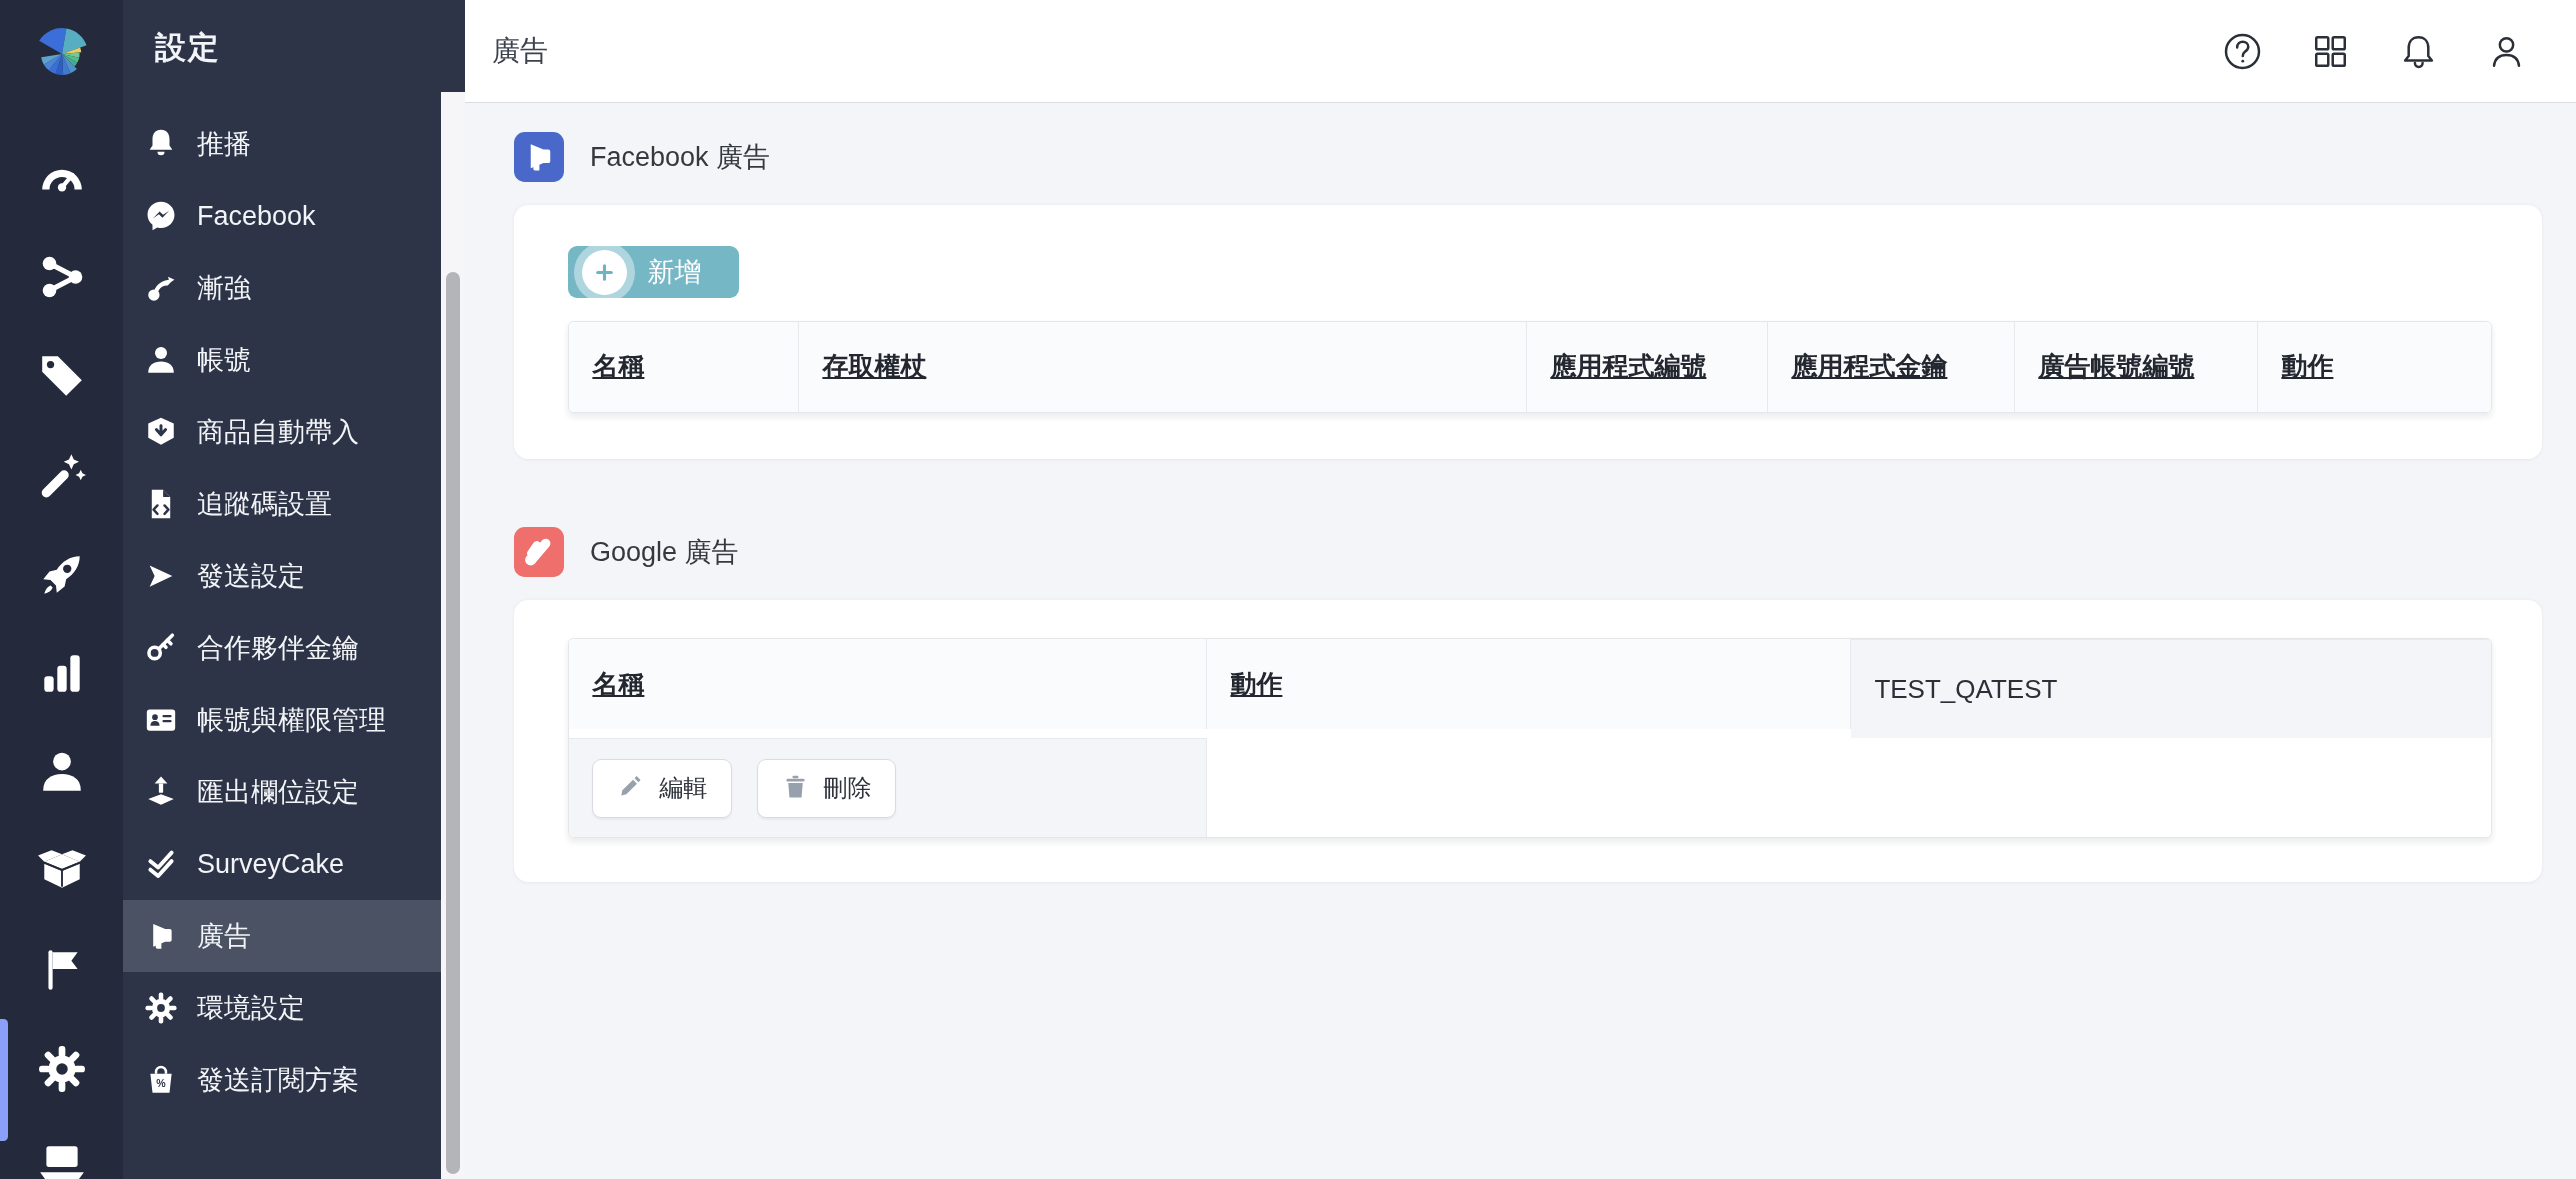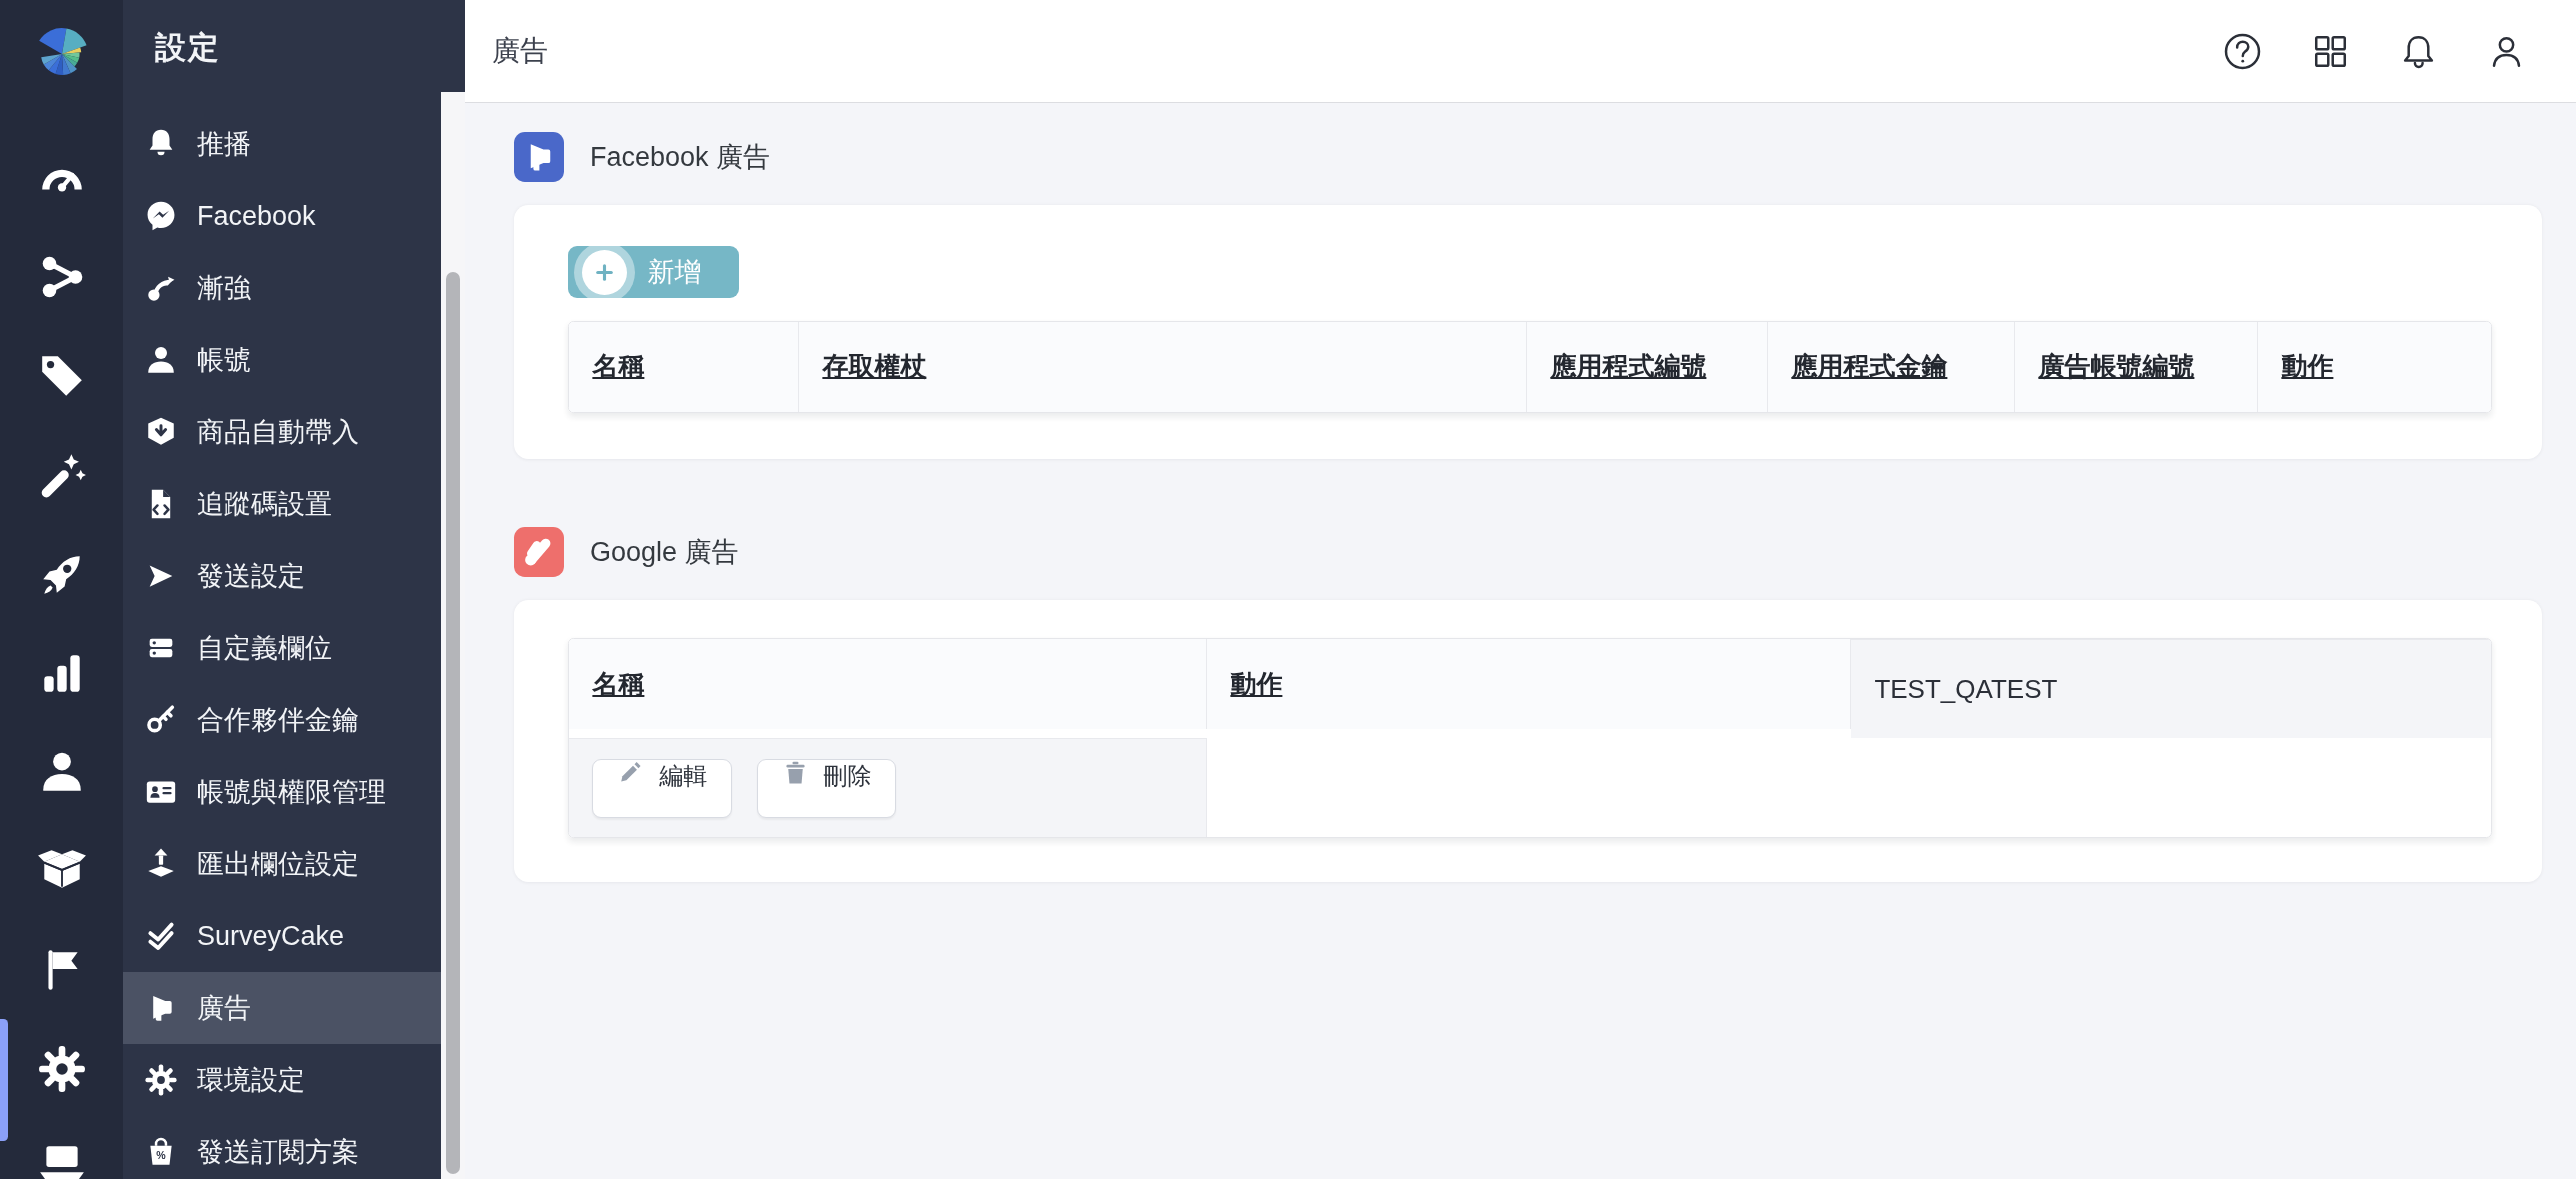--- a/index.html
+++ b/index.html
@@ -58,21 +58,21 @@
          box-shadow:0 3.6px 6.3px rgba(24,30,45,.09); }
   .tbl.fb { margin-top:22.5px; grid-template-columns:230px 728px 241px 247px 243px auto; }
   .tbl.gg { grid-template-columns:638px 644px auto; }
   .cell { display:flex; align-items:center; padding:0 23.4px; font-size:26px; border-right:1.8px solid #e8e9ed; color:#2b2f38; }
   .tbl.fb .cell:nth-child(6n) { border-right:none; }
   .tbl.gg .cell:nth-child(3n) { border-right:none; }
   .th { height:90px; background:#fafbfd; font-weight:bold; color:#23272f;text-decoration:underline; }
   .td { height:99px; background:#f4f5f8; border-top:1.8px solid #e8e9ed; }
 
   .act-btn { height:59px; padding:0 23.4px; background:#fff; border:1.8px solid #d8dbe2; border-radius:9px;
-             display:inline-flex; gap:13.5px; font-size:24px; color:#2e333c;
+             display:inline-flex; align-items:center; gap:13.5px; font-size:24px; color:#2e333c;
              font-family:Liberation Mono, monospace; cursor:pointer; box-shadow:0 1.8px 1.8px rgba(0,0,0,.05); }
   .act-btn + .act-btn { margin-left:25px; }
   .act-btn svg { width:29px; height:29px; fill:#97a0ad; }
 </style>
 </head>
 <body>
 
 <aside class="rail">
   <div class="logo-wrap">
     <svg viewBox="0 0 82 82">
@@ -249,31 +249,20 @@
 
     <div class="menu-item">
       <span class="mi-icon">
         <svg viewBox="0 0 48 48" fill="#fff">
             <path d="M8 9l32 15L8 39l7-15z"></path>
           </svg>
       </span>
       <span>發送設定</span>
     </div>
 
-    <div class="menu-item">
-      <span class="mi-icon">
-        <svg viewBox="0 0 48 48" fill="#fff">
-            <rect x="8" y="11" width="32" height="11.5" rx="3"></rect>
-            <rect x="8" y="25.5" width="32" height="11.5" rx="3"></rect>
-            <circle cx="14.5" cy="16.7" r="2.4" fill="#2d3447"></circle>
-            <circle cx="14.5" cy="31.2" r="2.4" fill="#2d3447"></circle>
-          </svg>
-      </span>
-      <span>自定義欄位</span>
-    </div>
 
     <div class="menu-item">
       <span class="mi-icon">
         <svg viewBox="0 0 48 48" fill="none" stroke="#fff" stroke-width="5" stroke-linecap="round">
             <circle cx="15" cy="31" r="8"></circle>
             <path d="M21 25L40 6"></path>
             <path d="M33 13l5 5"></path>
             <path d="M27 19l4 4"></path>
           </svg>
       </span>

